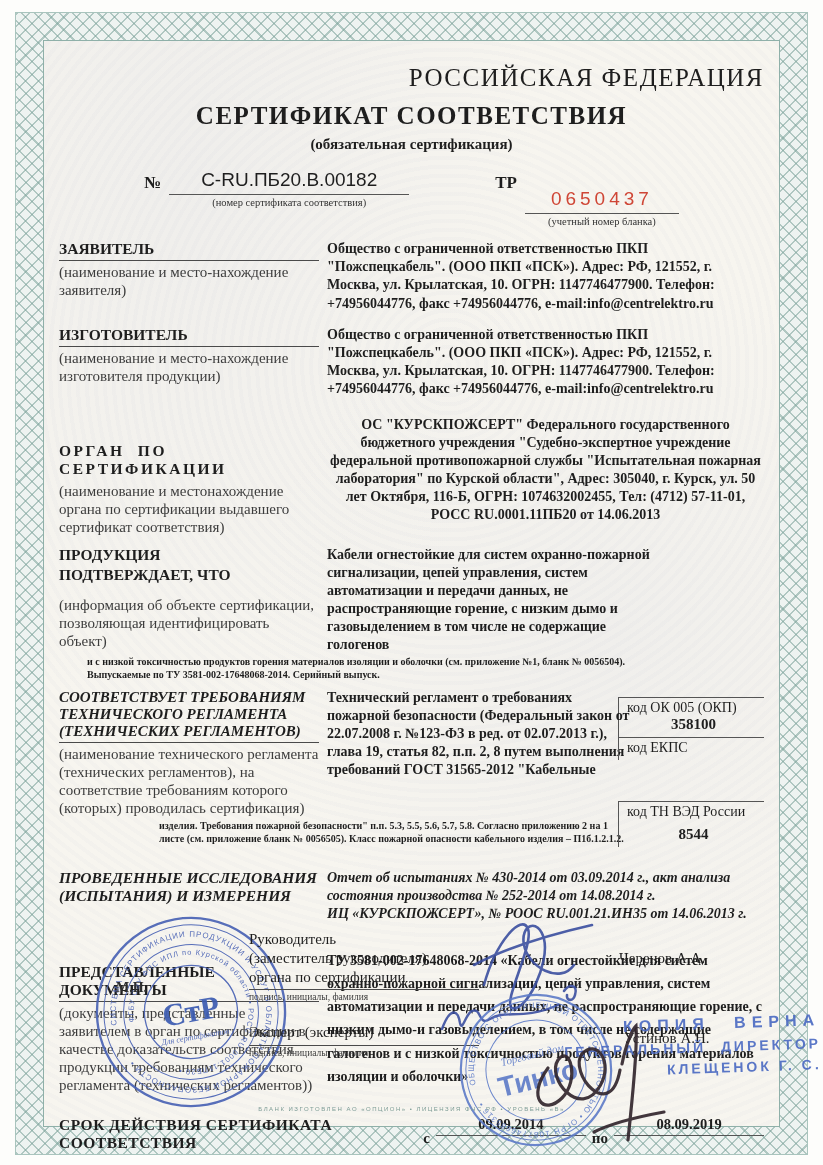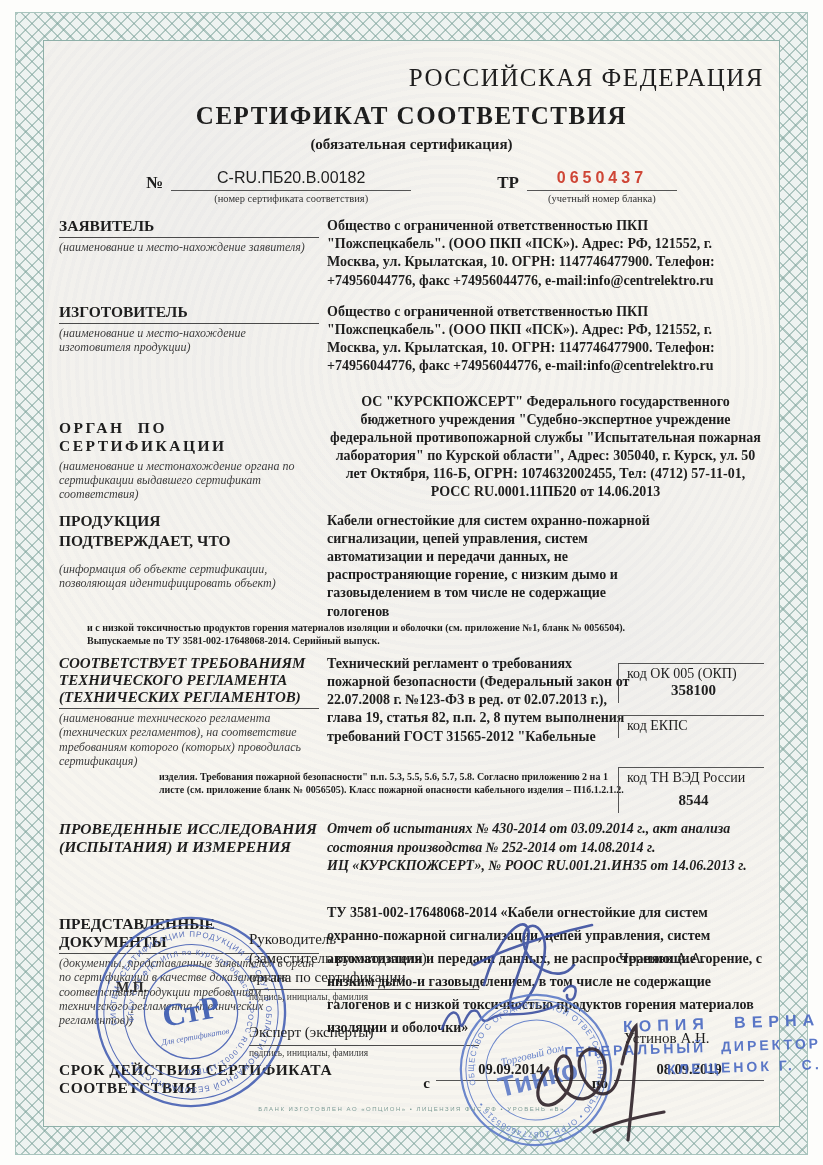--- a/index.html
+++ b/index.html
@@ -30,34 +30,34 @@
   .content { position:absolute; inset:40px 43px 38px 43px; padding:10px 16px 0 16px; }
 
   
   .t1 { text-align:right; font-weight:400; font-size:25px; letter-spacing:1.5px; margin-top:14px; }
   .t2 { text-align:center; font-weight:700; font-size:25px; letter-spacing:1.5px; margin-top:10px; }
   .t3 { text-align:center; font-size:15px; font-weight:700; margin-top:6px; }
   .numrow { display:flex; align-items:flex-start; justify-content:center; margin-top:16px; gap:8px; }
   .numsign { font-weight:700; font-size:17px; padding-top:4px; }
   .numfield { text-align:center; }
   .numfield .val {
-    font-family:"Liberation Sans", sans-serif; font-size:16px;
+    font-family:"Liberation Sans", sans-serif; font-size:19px;
     border-bottom:1px solid #555; padding:0 26px 3px 26px; min-width:240px;
   }
   .numfield .cap { font-size:10.5px; margin-top:2px; color:#333; }
   .trfield .val { min-width:150px; }
-  .red { color:#cf4636; font-weight:700; letter-spacing:4px; font-size:18px; font-family:"Liberation Serif", serif; }
+  .red { color:#cf4636; font-weight:400; letter-spacing:4px; font-size:18px; font-family:"Liberation Serif", serif;margin-top:19px; }
   .spacer { width:70px; }
 
   
   .sec { display:flex; margin-top:13px; position:relative; }
   .lbl { width:268px; flex:none; padding-right:8px; }
   .lbl-title { font-weight:700; font-size:15.5px; border-bottom:1px solid #4a4a4a; padding-bottom:2px; }
   .lbl-title.nb { border-bottom:none; }
-  .lbl-note { font-size:12px; color:#3d3d3d; line-height:1.2; margin-top:2px;font-style:italic; }
+  .lbl-note { font-size:15px; color:#3d3d3d; line-height:1.2; margin-top:2px; }
   .txt { flex:1; font-weight:700; font-size:14px; line-height:1.3; }
   .txt.center { text-align:center; }
   .prelines { white-space:pre-line;font-style:italic; }
   .spaced { letter-spacing:2.5px; word-spacing:7px; }
   .cont { font-weight:700; font-size:10px; line-height:1.3; margin-left:28px; width:548px; }
   .cont.ind { margin-left:100px; width:476px; }
 
   
   .codebox {
     position:absolute; right:0; width:146px;
@@ -168,21 +168,21 @@
     </div>
 
     <div class="sec" style="margin-top:8px">
       <div class="lbl">
         <div class="lbl-title prelines" style="font-size:15px">СООТВЕТСТВУЕТ ТРЕБОВАНИЯМ
 ТЕХНИЧЕСКОГО  РЕГЛАМЕНТА
 (ТЕХНИЧЕСКИХ  РЕГЛАМЕНТОВ)</div>
         <div class="lbl-note">(наименование технического регламента (технических регламентов), на соответствие требованиям которого (которых) проводилась сертификация)</div>
       </div>
       <div class="txt" style="max-width:310px">Технический регламент о требованиях пожарной безопасности (Федеральный закон от 22.07.2008 г. №123-ФЗ в ред. от 02.07.2013 г.), глава 19, статья 82, п.п. 2, 8 путем выполнения требований ГОСТ 31565-2012 "Кабельные</div>
-      <div class="codebox" style="top:12px">
+      <div class="codebox" style="top:0">
         <div class="cl">код ЕКПС</div>
         <div class="cv"></div>
       </div>
       <div class="codebox" style="top:64px">
         <div class="cl">код ТН ВЭД России</div>
         <div class="cv" style="margin-top:6px">8544</div>
       </div>
     </div>
     <div class="cont ind" style="margin-top:2px">изделия. Требования пожарной безопасности" п.п. 5.3, 5.5, 5.6, 5.7, 5.8. Согласно приложению 2 на 1 листе (см. приложение бланк № 0056505). Класс пожарной опасности кабельного изделия – П1б.1.2.1.2.</div>
 

